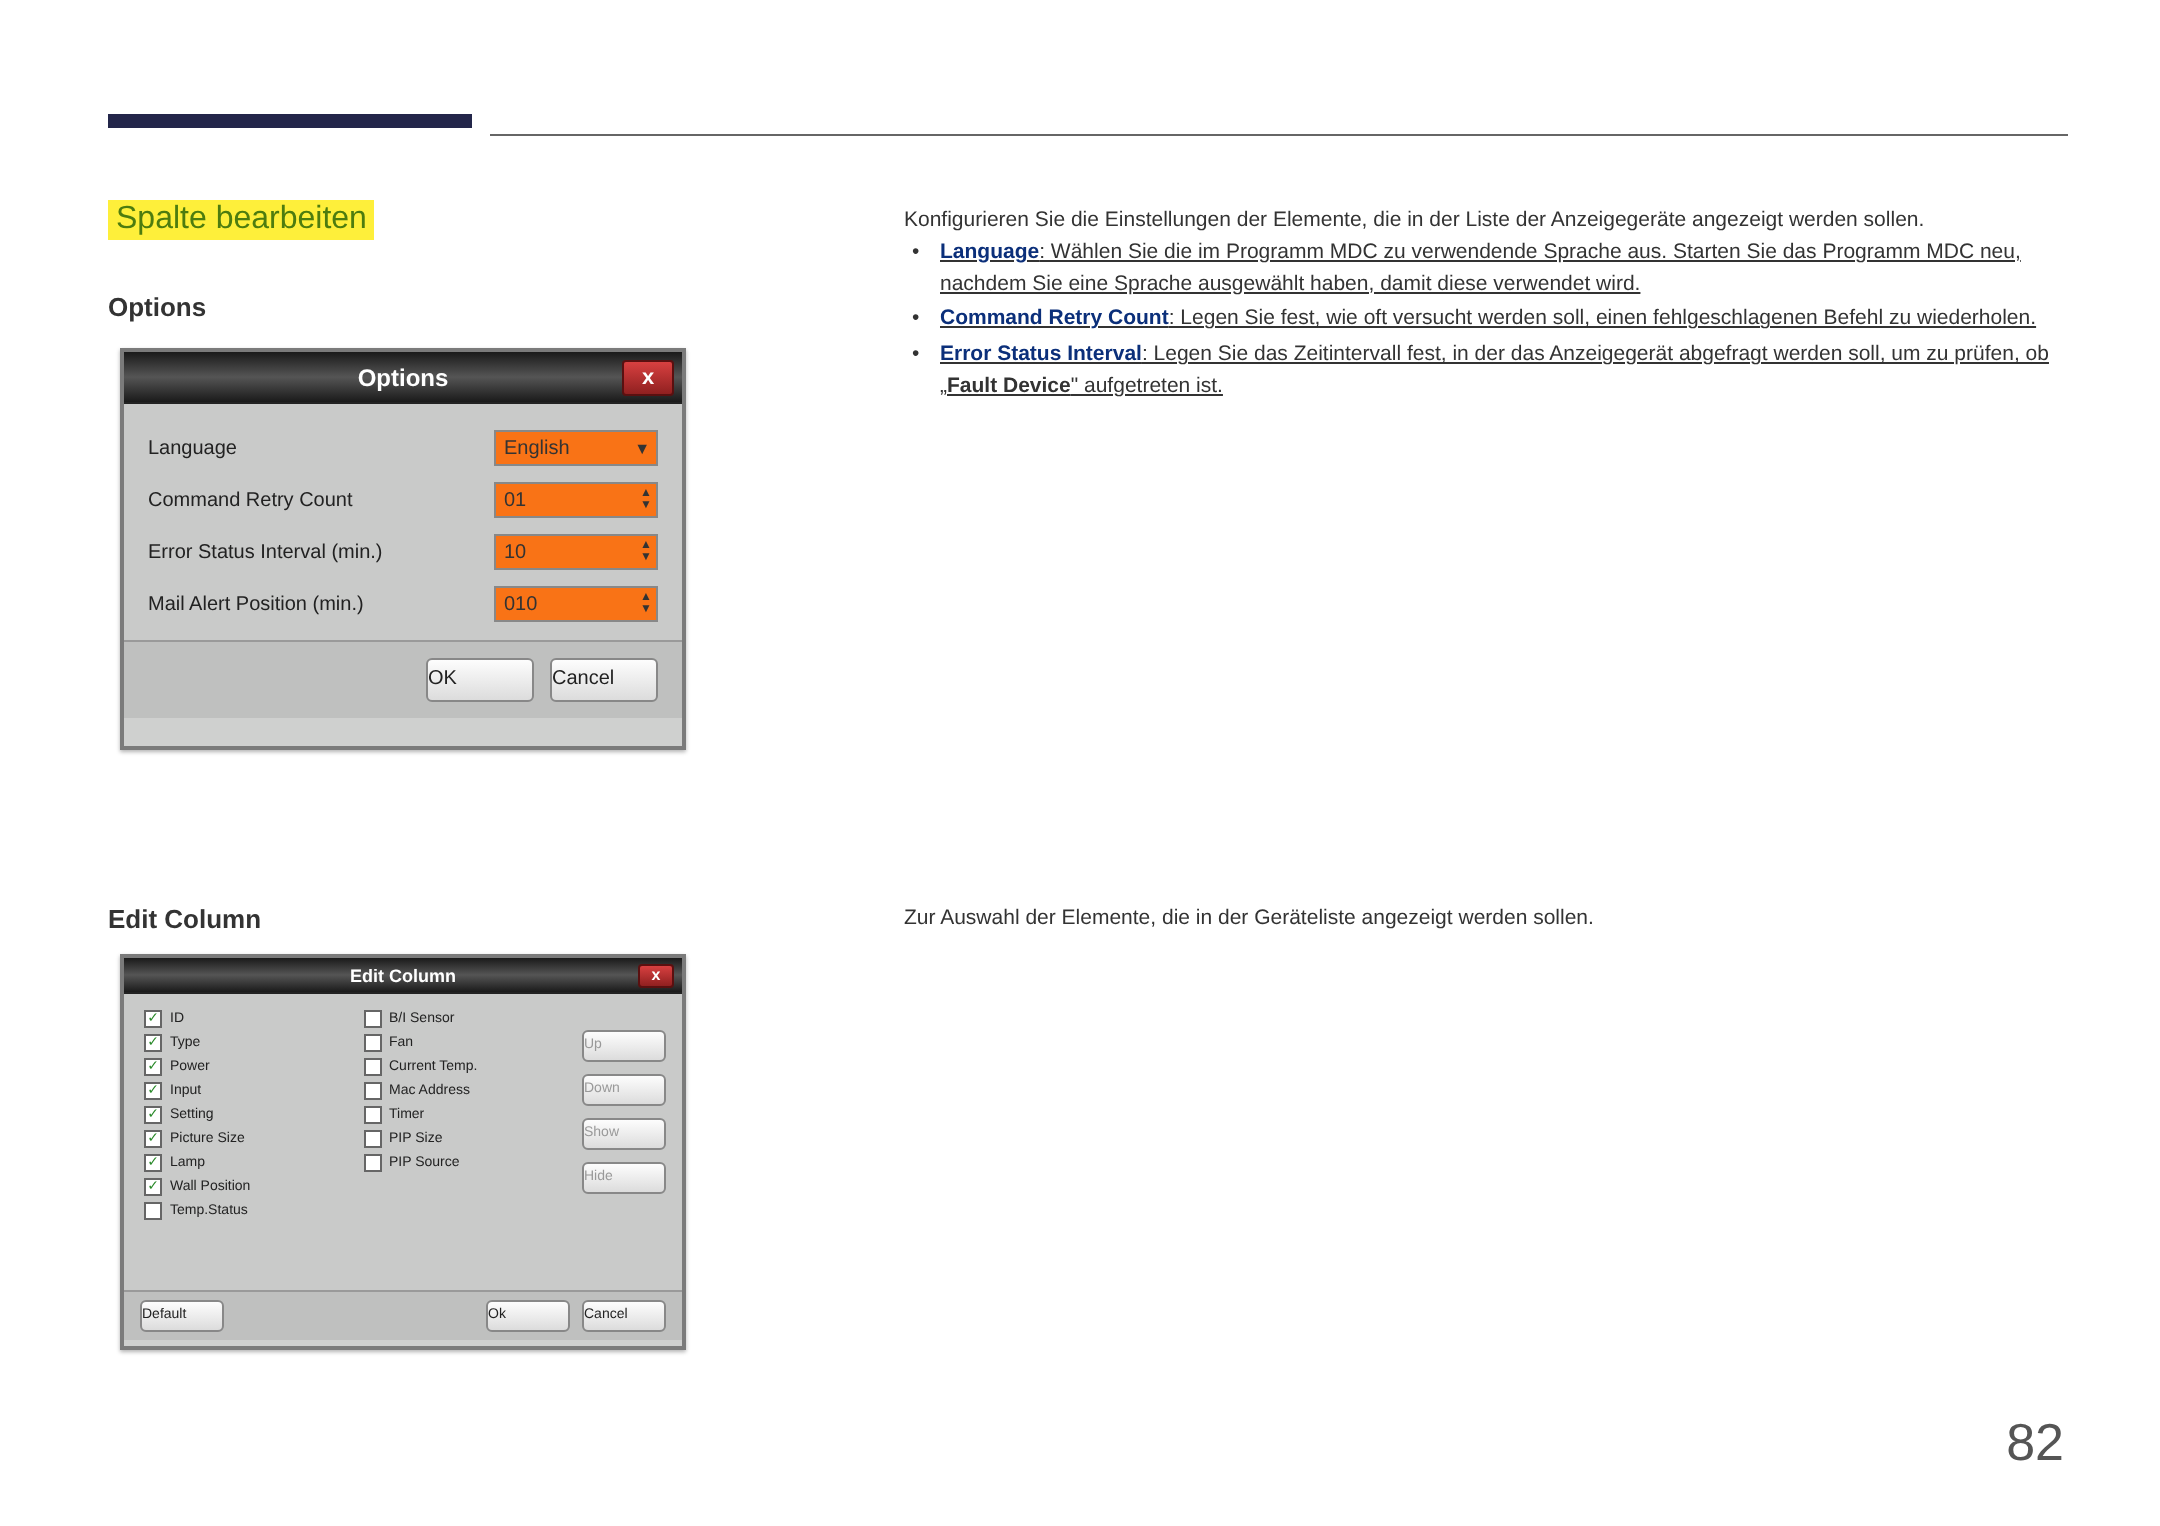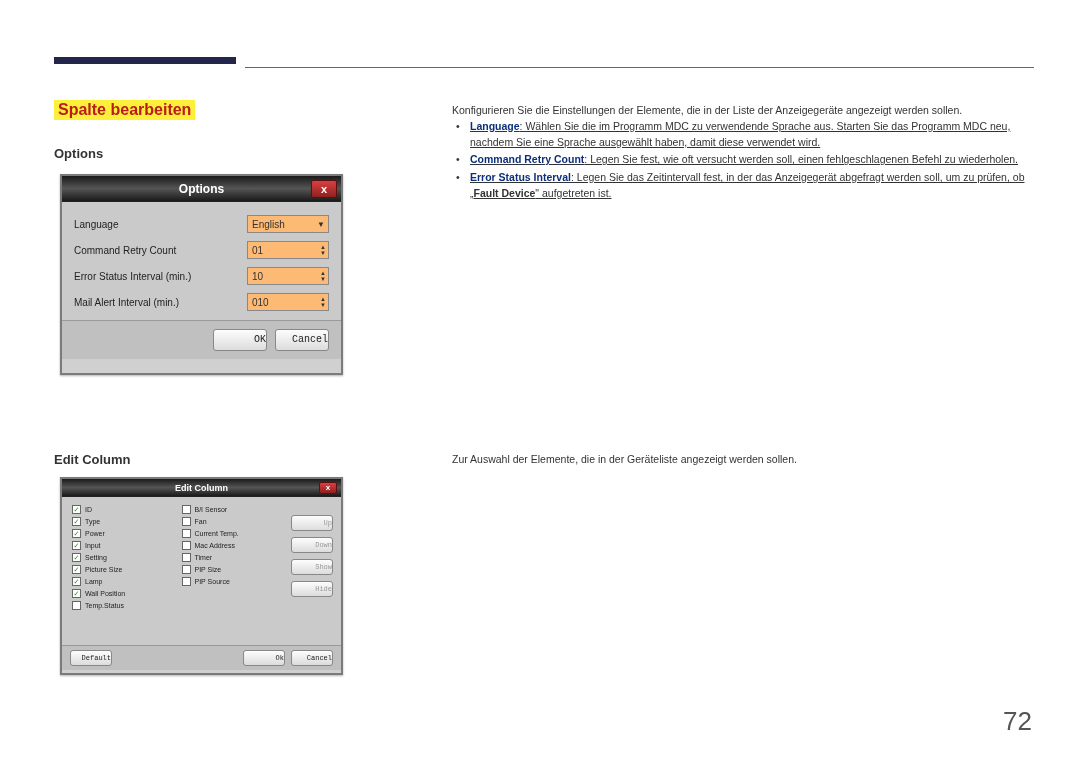--- a/index.html
+++ b/index.html
@@ -25,23 +25,23 @@
     top: 67px;
     left: 245px;
     width: 789px;
     height: 1px;
     background: #666;
   }
   .section-title {
     position: absolute;
     left: 54px;
     background: #feef3a;
-    color: #b91c1c;
+    color: #4d7c0f;
     font-size: 16px;
-    font-weight: bold;
+    font-weight: normal;
     padding: 1px 4px;
   }
   .section-title.spalte { top: 100px; }
   .subheading {
     position: absolute;
     left: 54px;
     font-size: 13px;
     font-weight: bold;
     color: #333;
   }
@@ -88,45 +88,44 @@
     font-weight: bold;
     font-size: 11px;
     text-align: center;
     line-height: 16px;
   }
   .opt-body { padding: 10px 12px 4px 12px; background: #c9cac9; }
   .opt-row { display: flex; align-items: center; height: 24px; margin-bottom: 2px; }
   .opt-label { flex: 1; font-size: 10px; color: #222; }
   .opt-field {
     width: 82px; height: 18px;
-    background: #fdba74;
+    background: #f97316;
     border: 1px solid #888;
     display: flex; align-items: center;
     padding: 0 4px;
     font-size: 10px;
     position: relative;
   }
   .opt-field .arrow { position: absolute; right: 3px; font-size: 8px; color: #333; }
   .spinner { position: absolute; right: 2px; display: flex; flex-direction: column; line-height: 6px; font-size: 6px; color: #333; }
   .dlg-footer {
     display: flex; justify-content: flex-end; gap: 8px;
     padding: 8px 12px;
     background: #bfc0bf;
     border-top: 1px solid #9a9a9a;
   }
   .btn {
     min-width: 54px; height: 22px;
     background: linear-gradient(#fdfdfd, #dcdcdc);
     border: 1px solid #888;
     border-radius: 3px;
     font-size: 10px;
-    text-align: right;
+    text-align: left;
     line-height: 20px;
     color: #222;
-    font-family: Liberation Mono, monospace;
   }
 
   
   .dialog.editcol { left: 60px; top: 477px; width: 283px; height: 198px; }
   .dialog.editcol .dlg-titlebar { font-size: 9px; height: 18px; line-height: 18px; }
   .dialog.editcol .close-btn { width: 18px; height: 12px; font-size: 8px; line-height: 10px; top: 3px; right: 4px; }
   .ec-body { padding: 8px 8px 4px 10px; background: #c9cac9; display: flex; height: 148px; gap: 8px; }
   .ec-col { flex: 1; display: flex; flex-direction: column; gap: 3px; }
   .ec-item { display: flex; align-items: center; gap: 4px; font-size: 7px; color: #222; }
   .ec-check { width: 9px; height: 9px; border: 1px solid #666; background: #fff; display: flex; align-items: center; justify-content: center; font-size: 7px; color: #2a8a2a; line-height: 7px; }
@@ -184,21 +183,21 @@
       <div class="opt-label">Error Status Interval (min.)</div>
       <div class="opt-field">
           <span>10</span>
           <span class="spinner">
             <span>▲</span>
             <span>▼</span>
           </span>
         </div>
     </div>
     <div class="opt-row">
-      <div class="opt-label">Mail Alert Interval (min.)</div>
+      <div class="opt-label">Mail Alert Position (min.)</div>
       <div class="opt-field">
           <span>010</span>
           <span class="spinner">
             <span>▲</span>
             <span>▼</span>
           </span>
         </div>
     </div>
   </div>
   <div class="dlg-footer">
@@ -294,13 +293,13 @@
   </div>
   <div class="ec-footer">
     <div class="btn">Default</div>
     <div class="right">
       <div class="btn">Ok</div>
       <div class="btn">Cancel</div>
     </div>
   </div>
 </div>
 
-<div class="page-num">72</div>
+<div class="page-num">82</div>
 
 </body></html>

